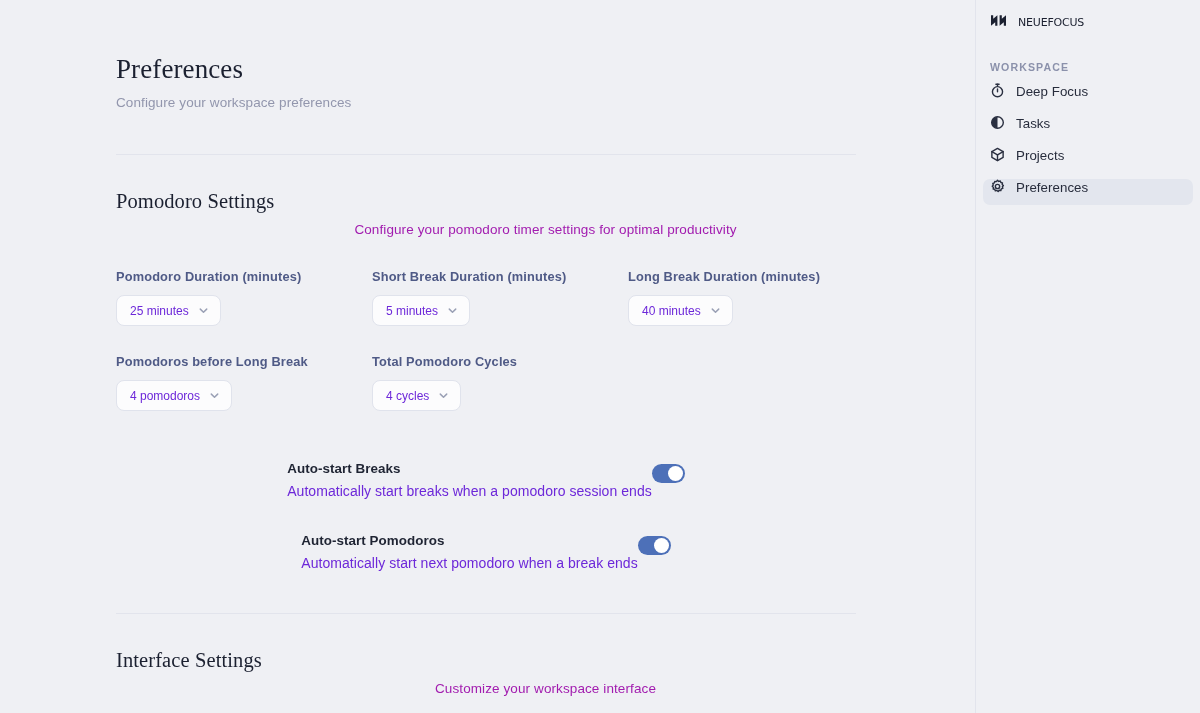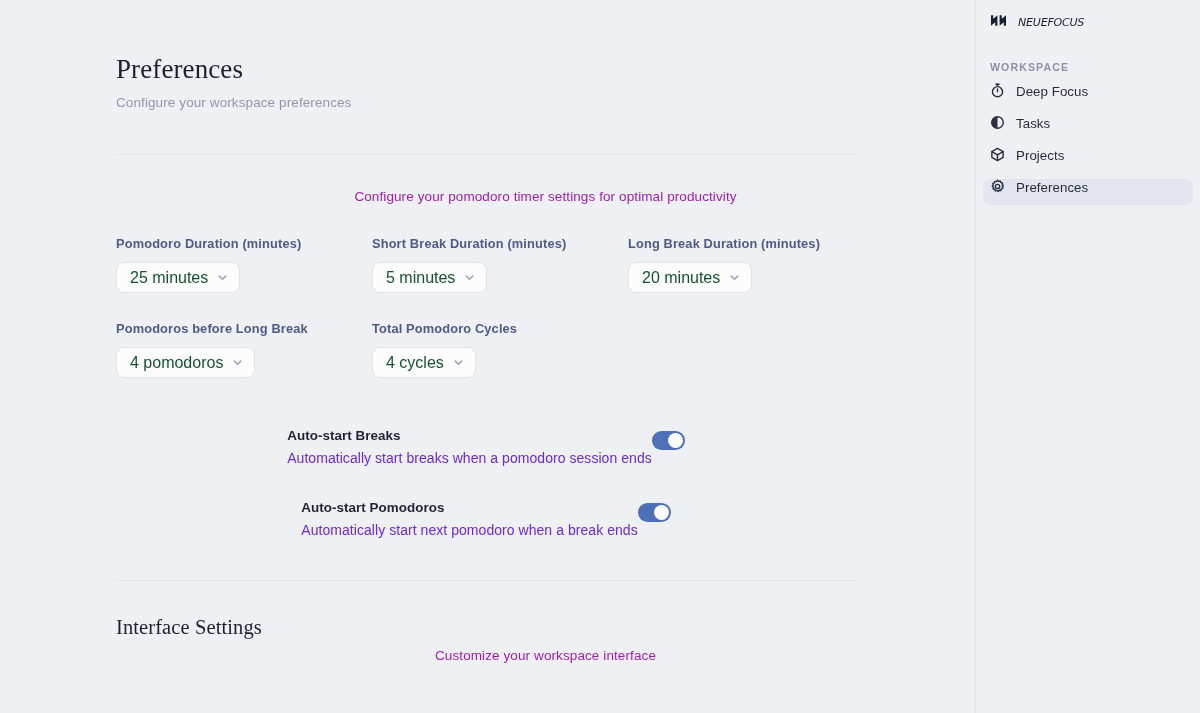--- a/index.html
+++ b/index.html
@@ -111,22 +111,22 @@
     align-self: flex-start;
     height: 31px;
     padding: 0 11px 0 13px;
     background: #fcfcfd;
     border: 1px solid #e0e3ec;
     border-radius: 8px;
     cursor: pointer;
   }
 
   .select-value {
-    font-size: 16px;
-    color: #14532d;
+    font-size: 12px;
+    color: #6d28d9;
     line-height: 16px;
     white-space: nowrap;
   }
 
   .chev {
     width: 11px;
     height: 11px;
     flex: none;
     display: block;
   }
@@ -211,21 +211,20 @@
 
   .brand-name {
     font-family: "DejaVu Sans", sans-serif;
     font-size: 15.5px;
     font-weight: 500;
     color: #1b2030;
     letter-spacing: -0.2px;
     text-transform: lowercase;
     font-variant: small-caps;
     line-height: 18px;
-    font-style: italic;
   }
 
   .nav-group-label {
     margin: 31px 0 9px 14px;
     font-size: 10.6px;
     font-weight: 700;
     letter-spacing: 1.1px;
     color: #8b91ab;
     text-transform: uppercase;
     line-height: 13px;
@@ -265,20 +264,21 @@
 
   <div class="main">
     <div class="content">
 
       <h1 class="page-title">Preferences</h1>
       <div class="page-subtitle">Configure your workspace preferences</div>
 
       <div class="divider"></div>
 
       <div class="section">
+        <h2 class="section-title">Pomodoro Settings</h2>
         <div class="section-subtitle">Configure your pomodoro timer settings for optimal productivity</div>
 
         <div class="field-row">
 
           <div class="field" style="width:256px">
             <div class="field-label">Pomodoro Duration (minutes)</div>
             <div class="select">
               <span class="select-value">25 minutes</span>
               <svg class="chev" viewBox="0 0 12 12">
                   <path d="M2.5 4.5 L6 8 L9.5 4.5"></path>
@@ -292,21 +292,21 @@
               <span class="select-value">5 minutes</span>
               <svg class="chev" viewBox="0 0 12 12">
                   <path d="M2.5 4.5 L6 8 L9.5 4.5"></path>
                 </svg>
             </div>
           </div>
 
           <div class="field" style="width:256px">
             <div class="field-label">Long Break Duration (minutes)</div>
             <div class="select">
-              <span class="select-value">20 minutes</span>
+              <span class="select-value">40 minutes</span>
               <svg class="chev" viewBox="0 0 12 12">
                   <path d="M2.5 4.5 L6 8 L9.5 4.5"></path>
                 </svg>
             </div>
           </div>
 
         </div>
 
         <div class="field-row" style="margin-top:28px">
 

